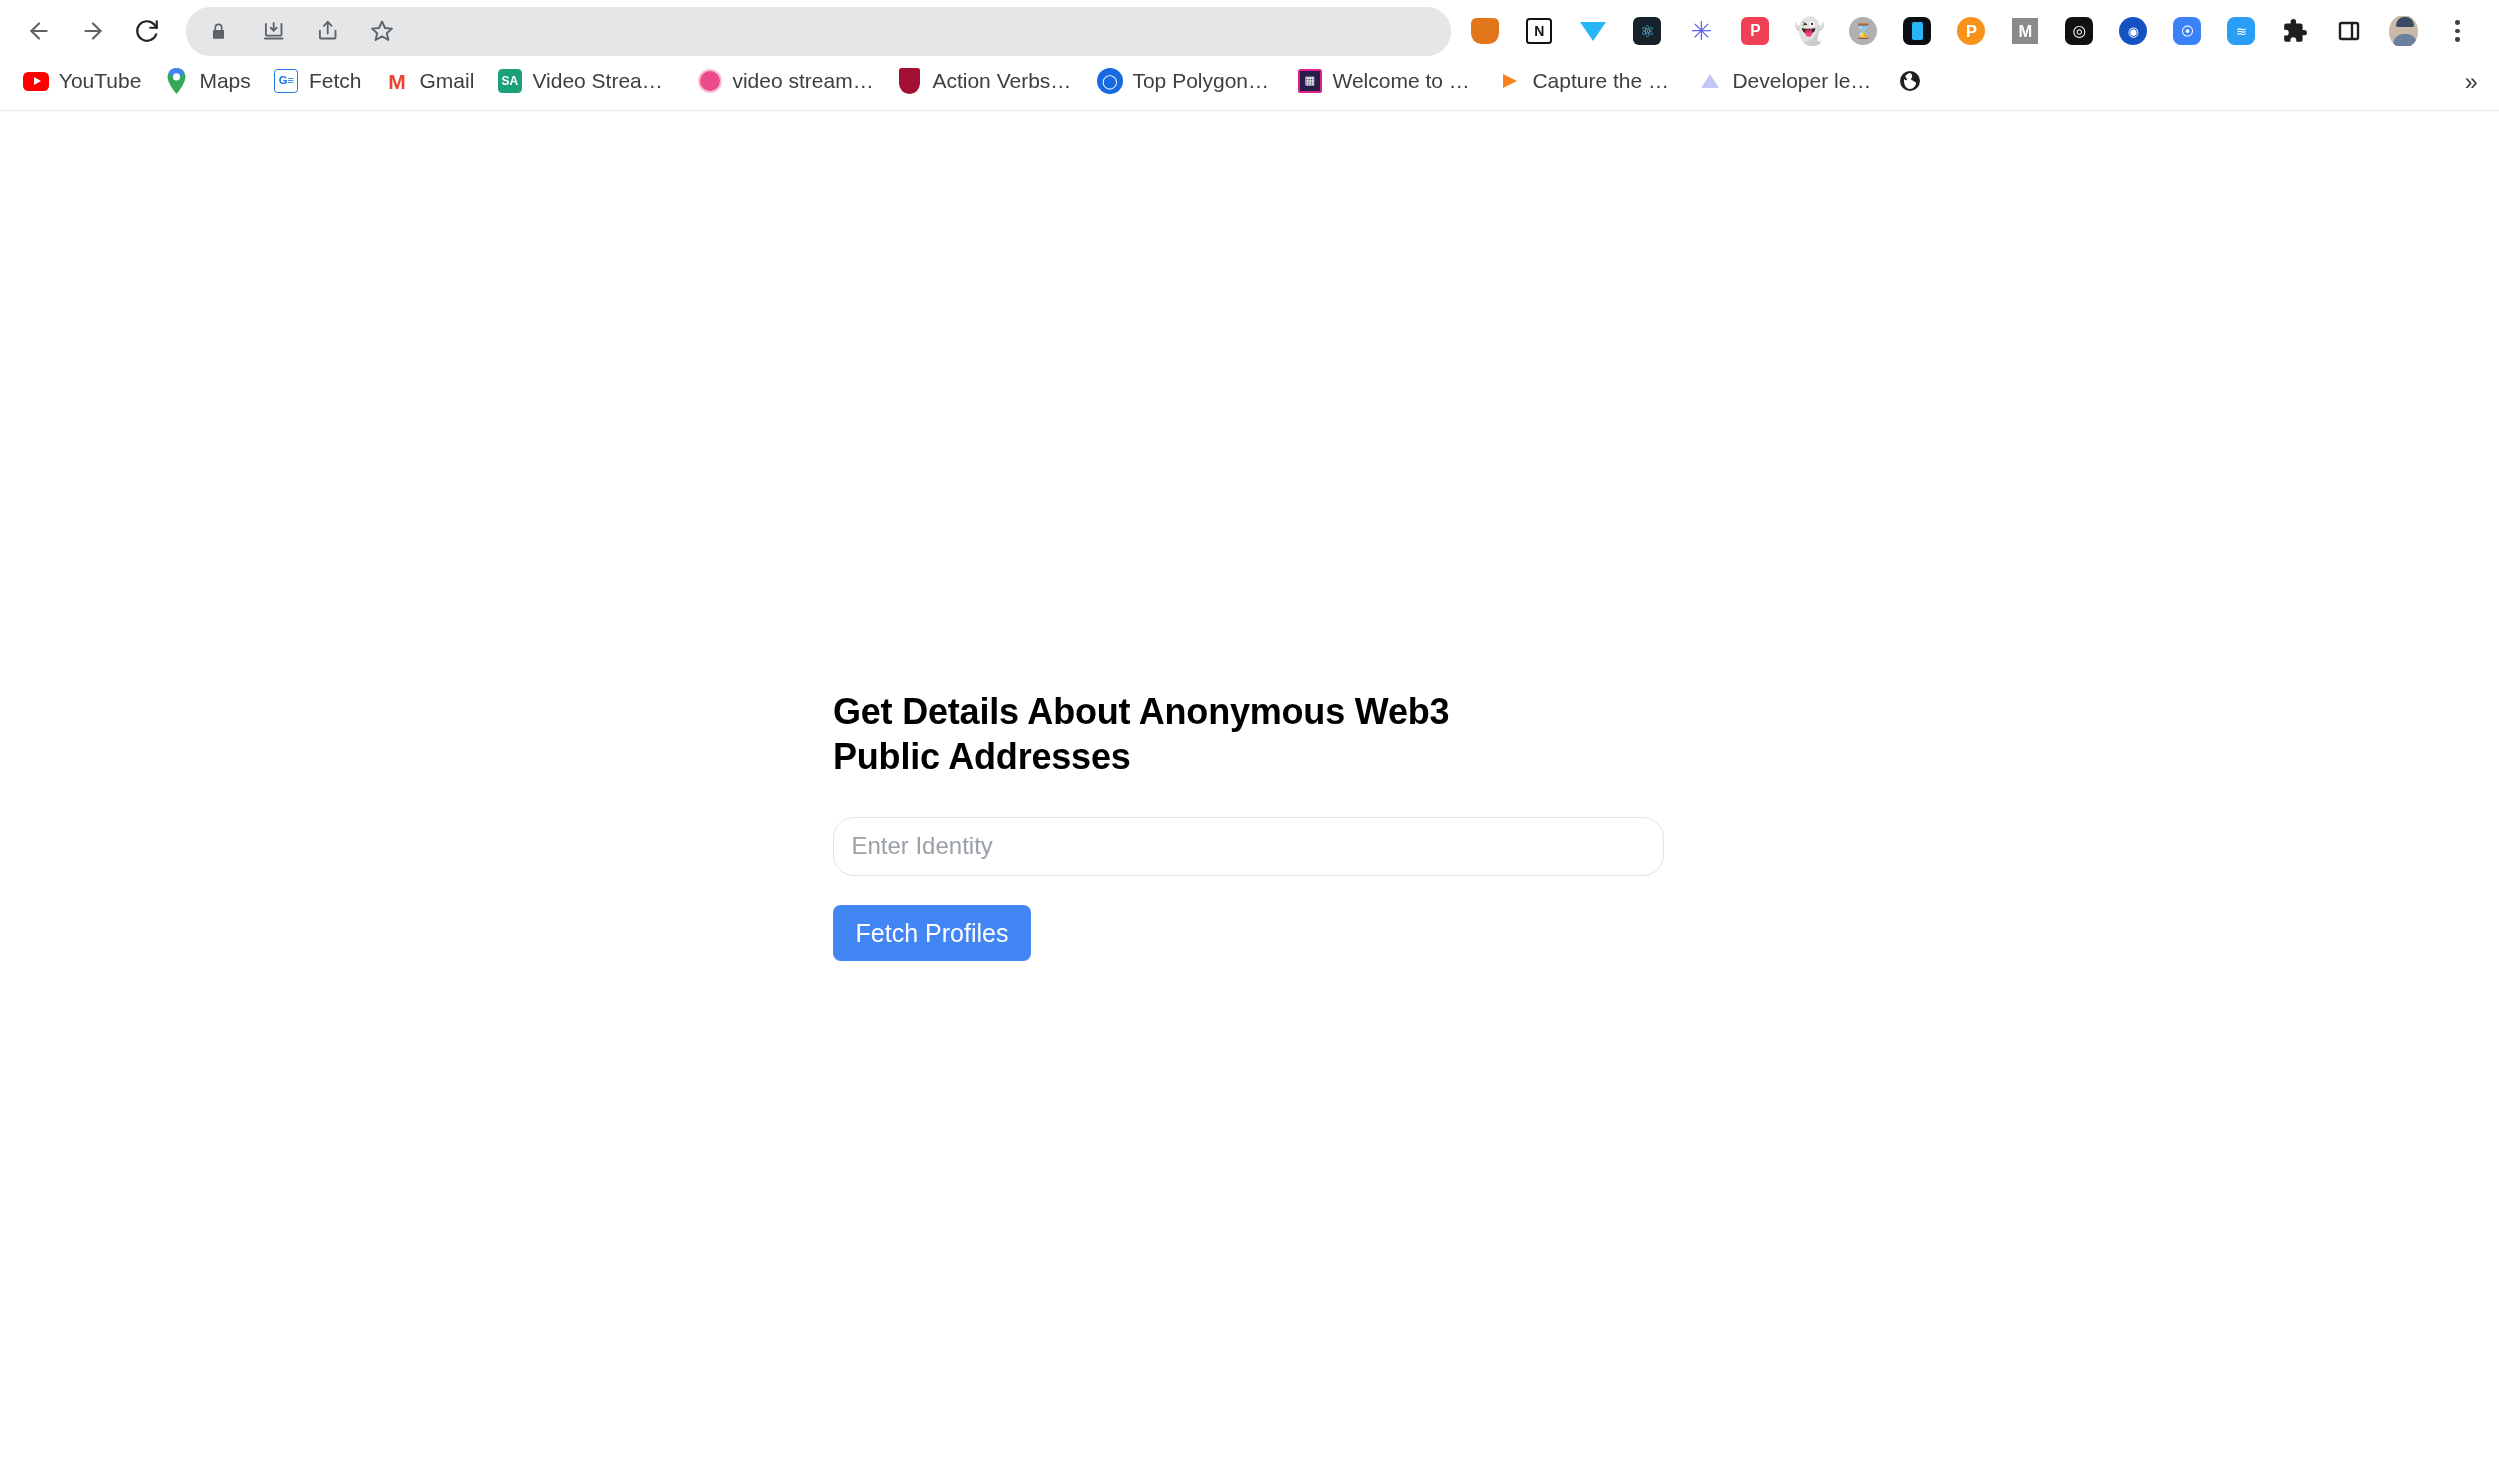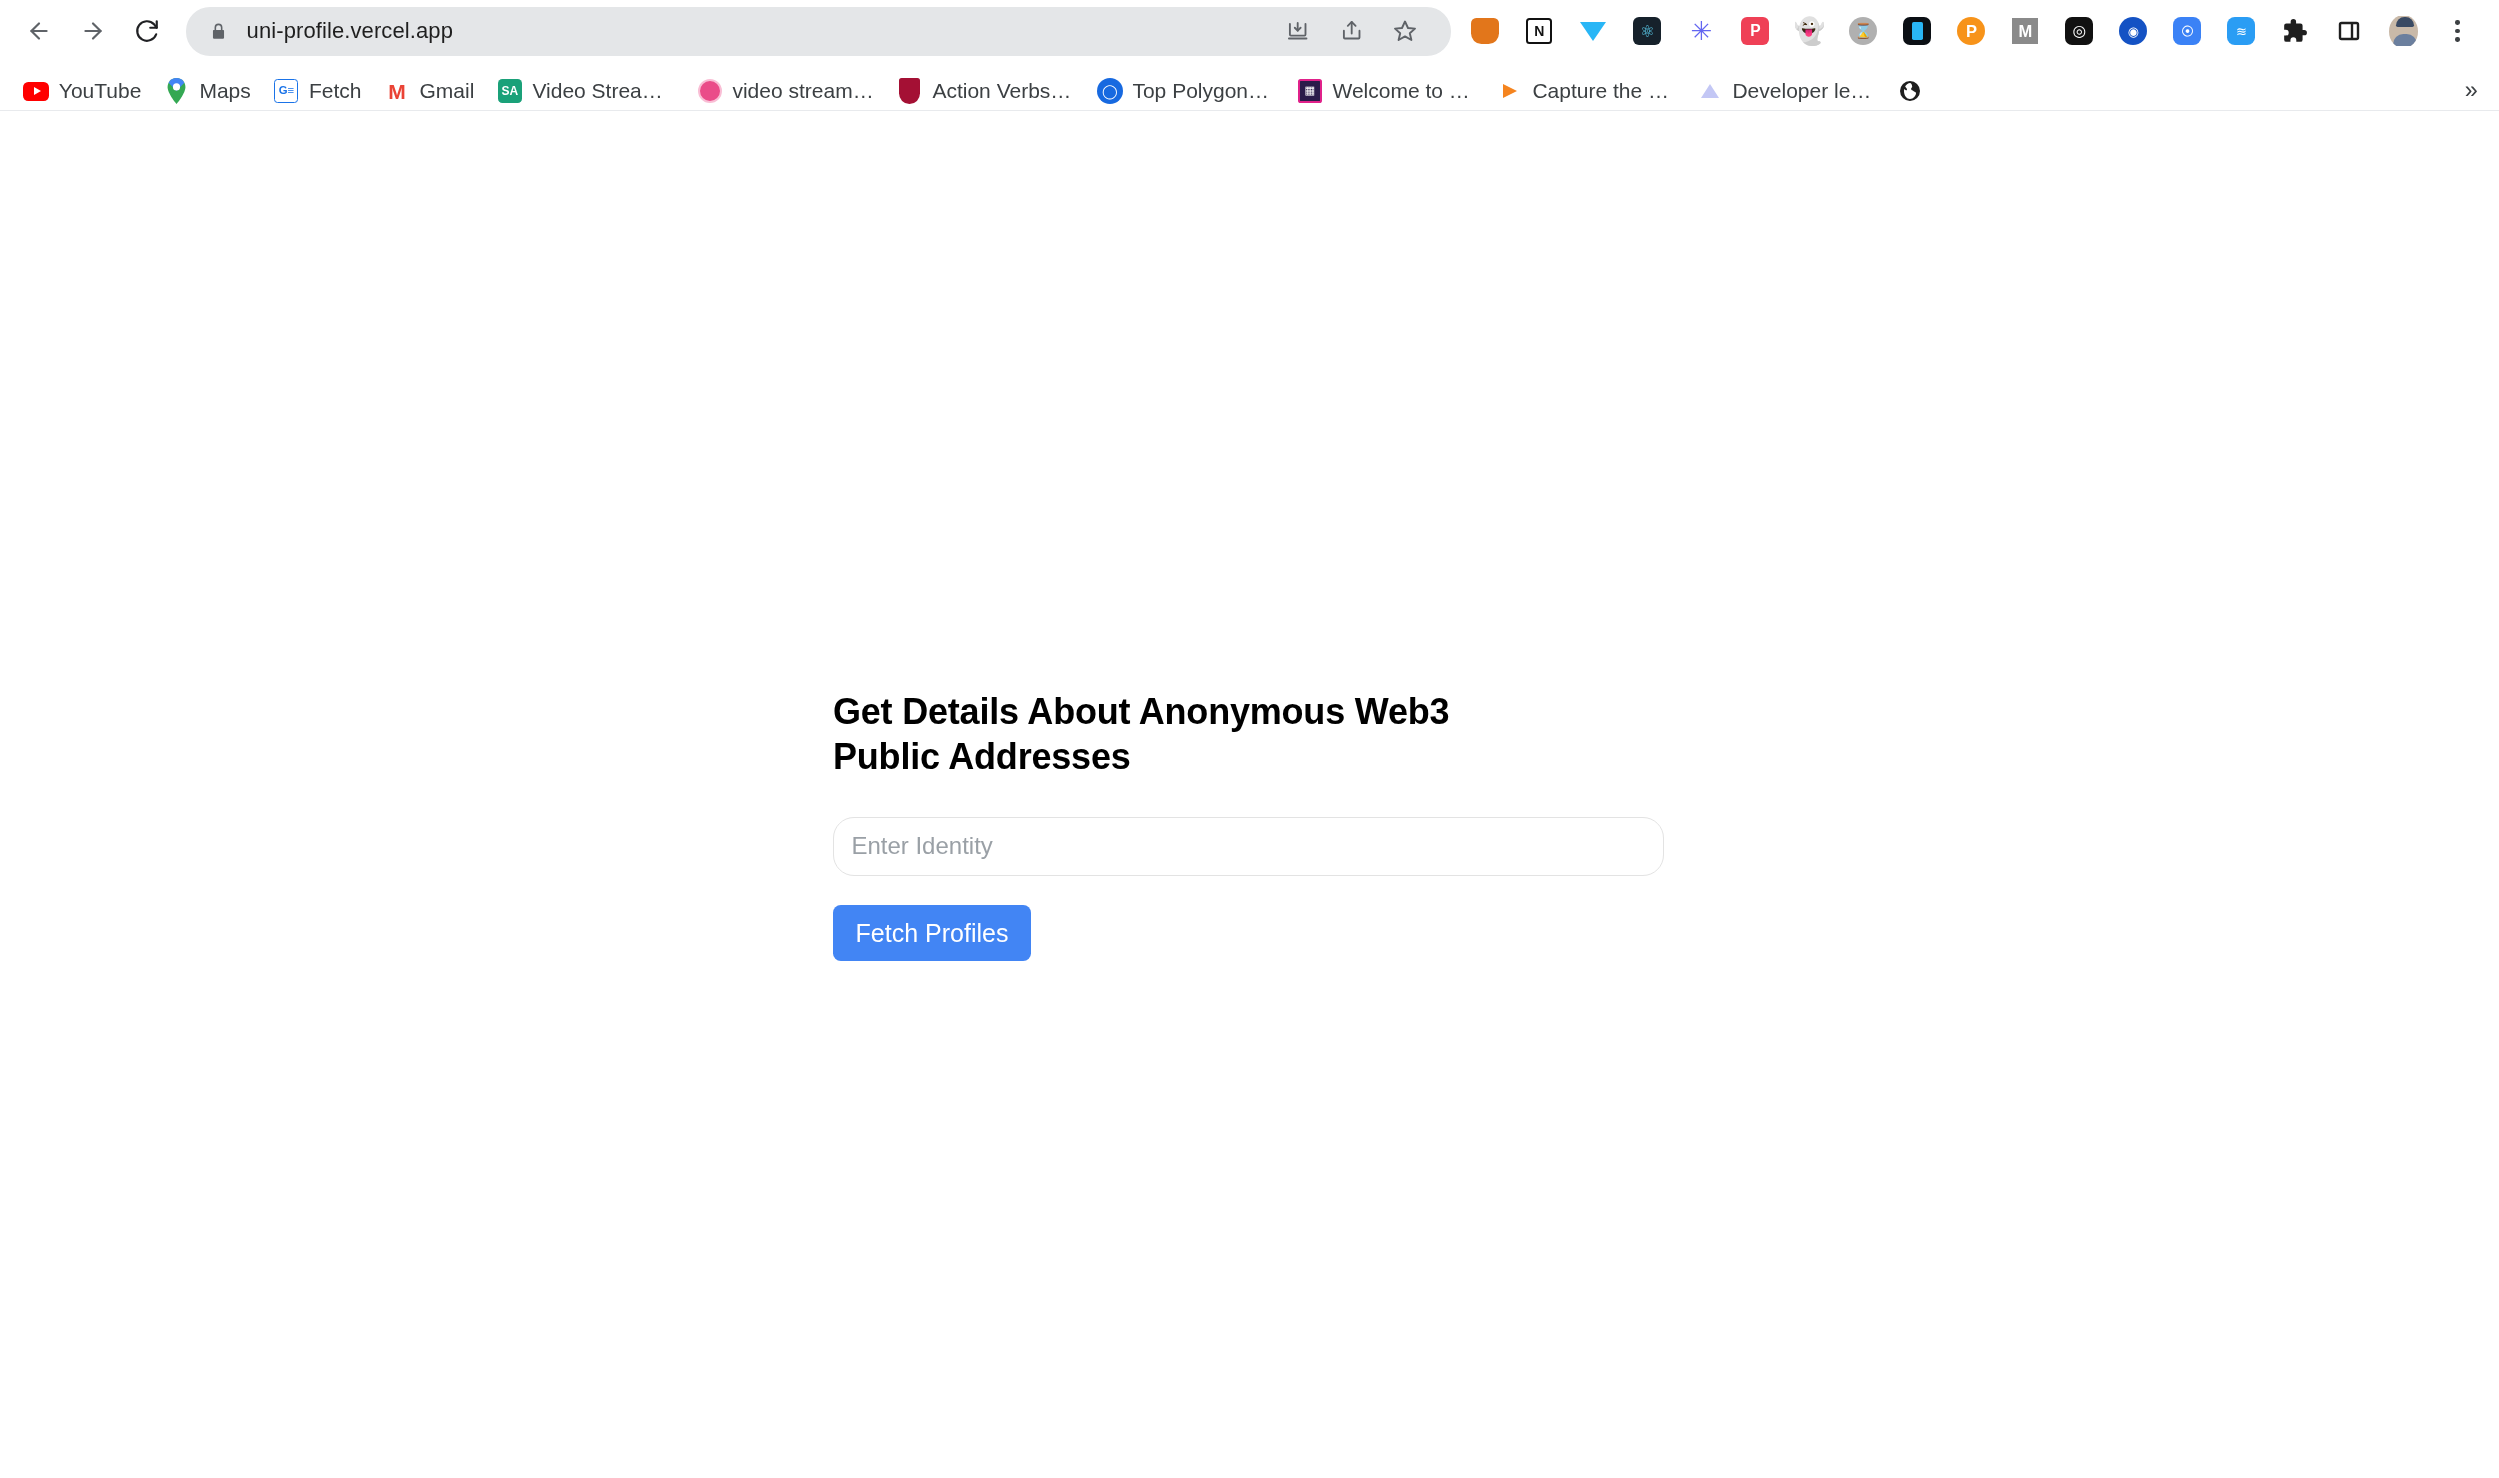--- a/index.html
+++ b/index.html
@@ -84,21 +84,21 @@
     width: 29.5px; height: 29.5px;
     display: flex; align-items: center; justify-content: center;
     font-size: 19px; line-height: 1;
     overflow: hidden;
   }
 
   
   .bookmarks {
     height: 49px;
     display: flex;
-    align-items: flex-end;
+    align-items: flex-start;
     padding: 0 8.7px 0 12px;
     border-bottom: 0.9px solid #e8eaed;
     gap: 0;
     overflow: hidden;
     white-space: nowrap;
   }
   .bm {
     display: flex;
     align-items: center;
     gap: 9.5px;
@@ -268,21 +268,20 @@
         <path d="M20.49 15a9 9 0 1 1-2.12-9.36L21 9"></path>
       </svg>
     </div>
 
     <div class="omnibox">
       <span class="lock">
         <svg width="19" height="21" viewBox="0 0 24 24" fill="#5f6368">
           <path d="M12 2a5 5 0 0 0-5 5v3H6a1 1 0 0 0-1 1v9a1 1 0 0 0 1 1h12a1 1 0 0 0 1-1v-9a1 1 0 0 0-1-1h-1V7a5 5 0 0 0-5-5zm0 2a3 3 0 0 1 3 3v3H9V7a3 3 0 0 1 3-3z"></path>
         </svg>
       </span>
-      <span class="url">uni-profile.vercel.app</span>
 
       <span class="omnibox-actions">
         <span class="omni-icon">
           <svg width="23.4" height="23.4" viewBox="0 0 24 24" fill="none" stroke="#5f6368" stroke-width="1.9" stroke-linecap="round" stroke-linejoin="round">
             <path d="M4 5v11a1 1 0 0 0 1 1h14a1 1 0 0 0 1-1V5"></path>
             <line x1="3" y1="20" x2="21" y2="20"></line>
             <polyline points="9 9 12 12 15 9"></polyline>
               <line x1="12" y1="4" x2="12" y2="12"></line>
           </svg>
         </span>

